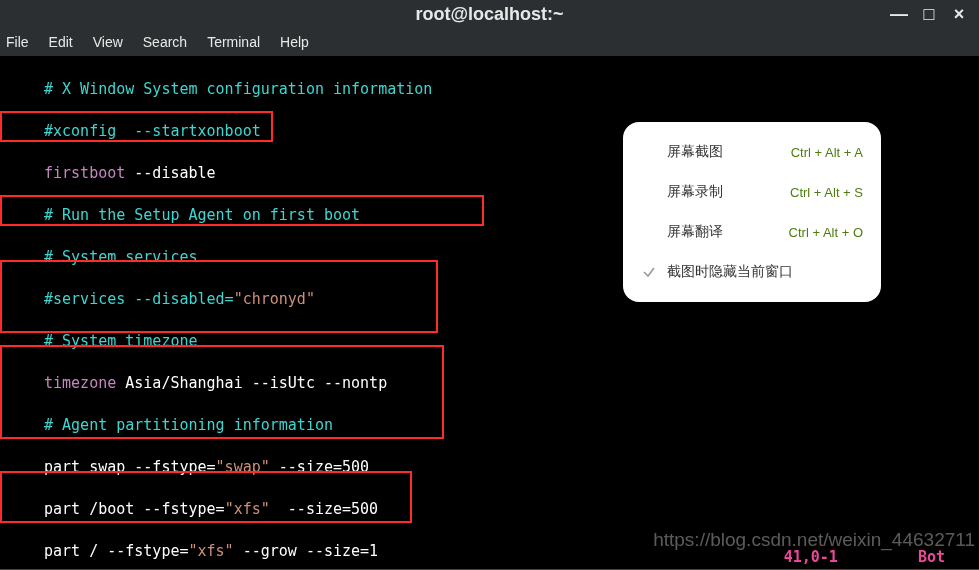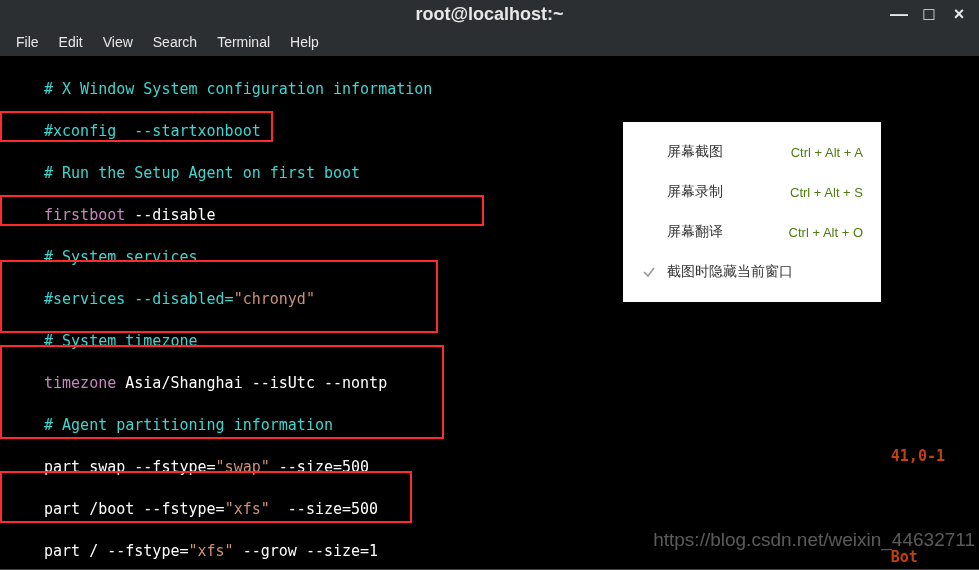--- a/index.html
+++ b/index.html
@@ -32,60 +32,60 @@
   width: 28px; height: 22px;
   display: flex; align-items: center; justify-content: center;
   color: #e8e8e8; font-family: sans-serif;
 }
 .menubar {
   background: #2b2f31;
   height: 28px;
   display: flex;
   align-items: center;
   gap: 20px;
-  padding-left: 16px;
+  padding-left: 6px;
   font-family: sans-serif;
   font-size: 14px;
   color: #e8e8e8;
 }
 .menu-item { cursor: pointer; }
 .terminal {
   position: relative;
   background: #000;
   height: calc(570px - 56px);
   padding: 2px 4px;
   white-space: pre;
   line-height: 21px;
 }
 .l { display: block; min-height: 21px; margin-left: 40px; }
 .c-comment { color: #3dd6d0; }
 .c-kw { color: #c586c0; }
 .c-str { color: #ce9178; }
 .c-white { color: #ffffff; }
 .status-right {
   position: absolute; right: 34px; bottom: 2px;
-  color: #c2410c; font-weight: bold;
-  display: flex; gap: 80px; flex-direction: column;
+  color: #ec4899; font-weight: bold;
+  display: flex; gap: 80px;
 }
 .watermark {
   position: absolute; right: 4px; bottom: 20px;
   color: rgba(200,200,200,0.45);
   font-family: sans-serif; font-size: 19px;
 }
 .hl {
   position: absolute;
   border: 2px solid #ff2a2a;
   pointer-events: none;
 }
 .ctx-menu {
   position: absolute;
   right: 98px; top: 122px;
   width: 258px;
   background: #fff;
-  border-radius: 0;
+  border-radius: 16px;
   box-shadow: 0 4px 18px rgba(0,0,0,0.35);
   font-family: "Microsoft YaHei", sans-serif;
   font-size: 14px;
   color: #333;
   padding: 10px 0;
 }
 .ctx-item {
   display: flex; align-items: center;
   height: 40px;
   padding: 0 18px;
@@ -117,22 +117,22 @@
   <span class="menu-item">Edit</span>
   <span class="menu-item">View</span>
   <span class="menu-item">Search</span>
   <span class="menu-item">Terminal</span>
   <span class="menu-item">Help</span>
 </div>
 
 <div class="terminal">
 <span class="l c-comment"># X Window System configuration information</span>
 <span class="l c-comment">#xconfig  --startxonboot</span>
+<span class="l"><span class="c-kw">firstboot</span><span class="c-white"> --disable</span></span>
 <span class="l c-comment"># Run the Setup Agent on first boot</span>
-<span class="l"><span class="c-kw">firstboot</span><span class="c-white"> --disable</span></span>
 <span class="l c-comment"># System services</span>
 <span class="l"><span class="c-comment">#services --disabled=</span><span class="c-str">"chronyd"</span></span>
 <span class="l c-comment"># System timezone</span>
 <span class="l"><span class="c-kw">timezone</span><span class="c-white"> Asia/Shanghai --isUtc --nontp</span></span>
 <span class="l c-comment"># Agent partitioning information</span>
 <span class="l"><span class="c-white">part swap --fstype=</span><span class="c-str">"swap"</span><span class="c-white"> --size=500</span></span>
 <span class="l"><span class="c-white">part /boot --fstype=</span><span class="c-str">"xfs"</span><span class="c-white">  --size=500</span></span>
 <span class="l"><span class="c-white">part / --fstype=</span><span class="c-str">"xfs"</span><span class="c-white"> --grow --size=1</span></span>
 
 

